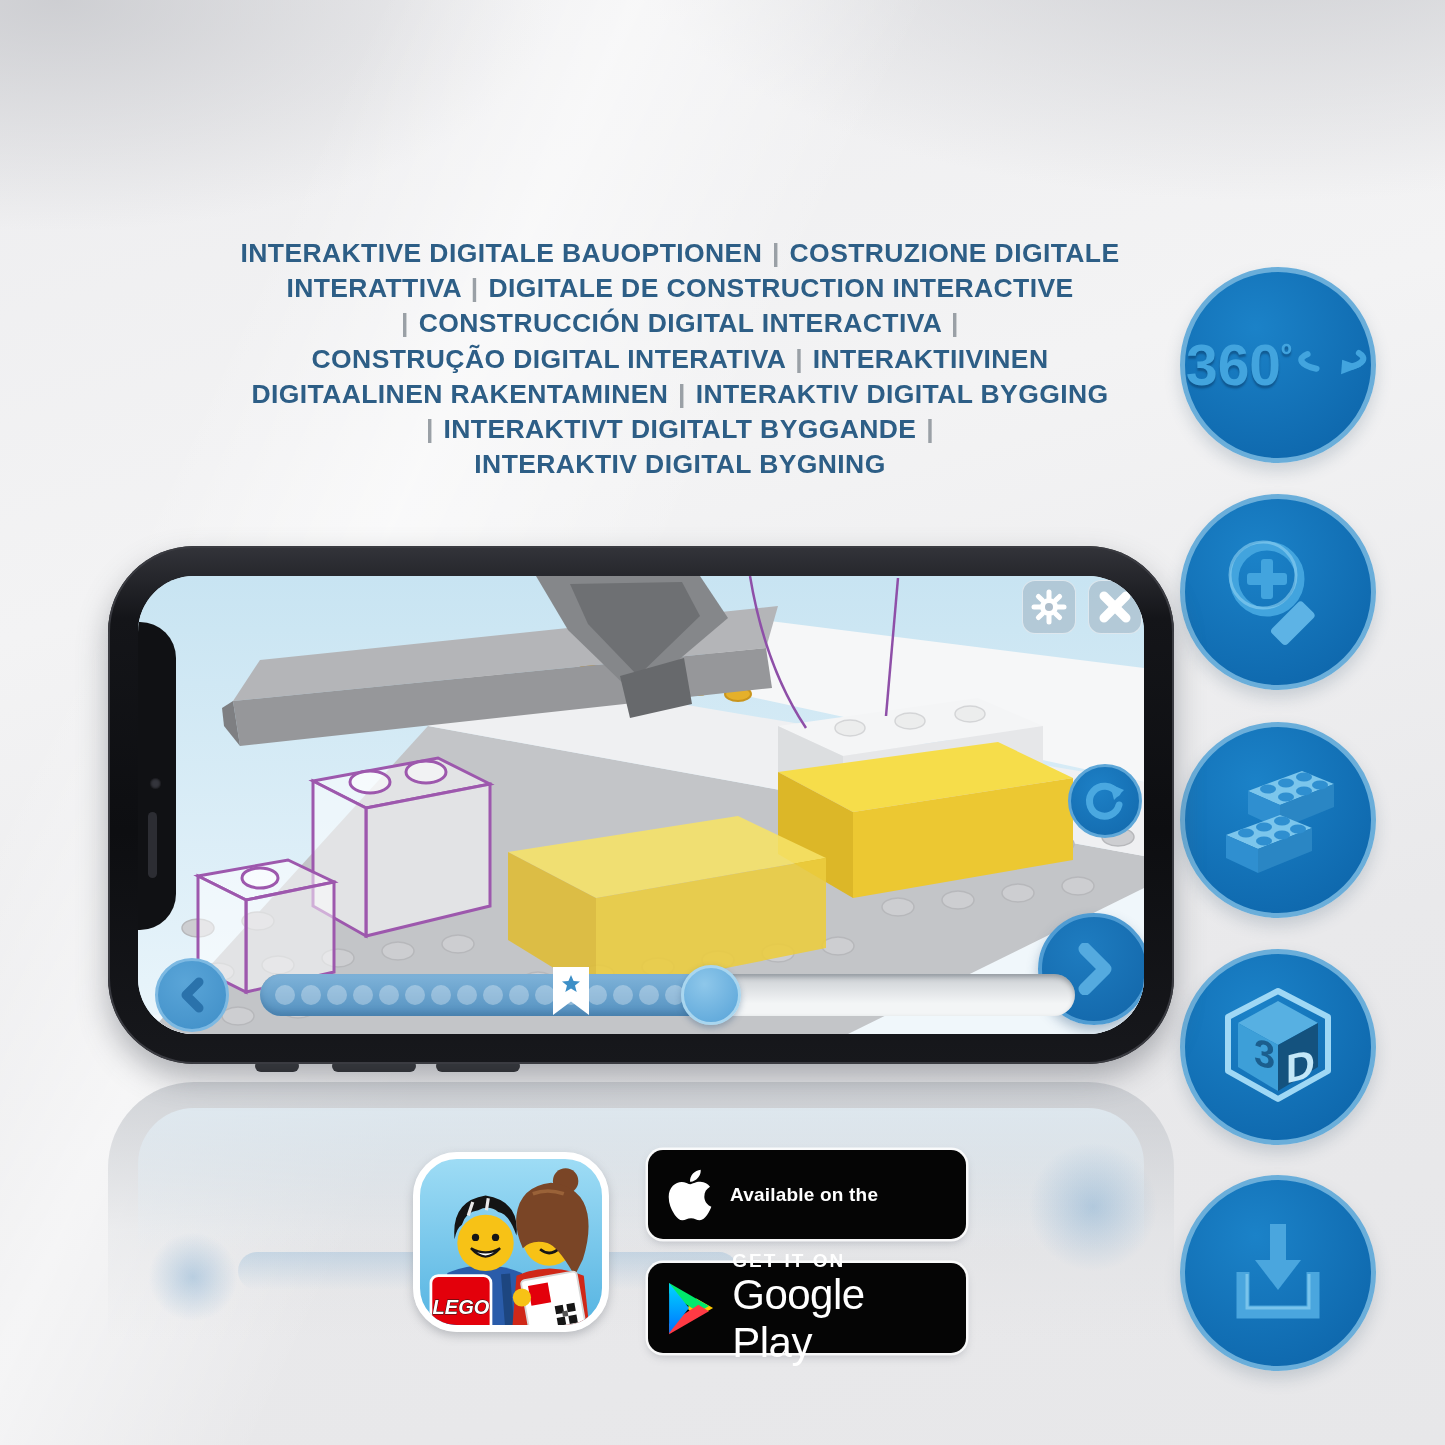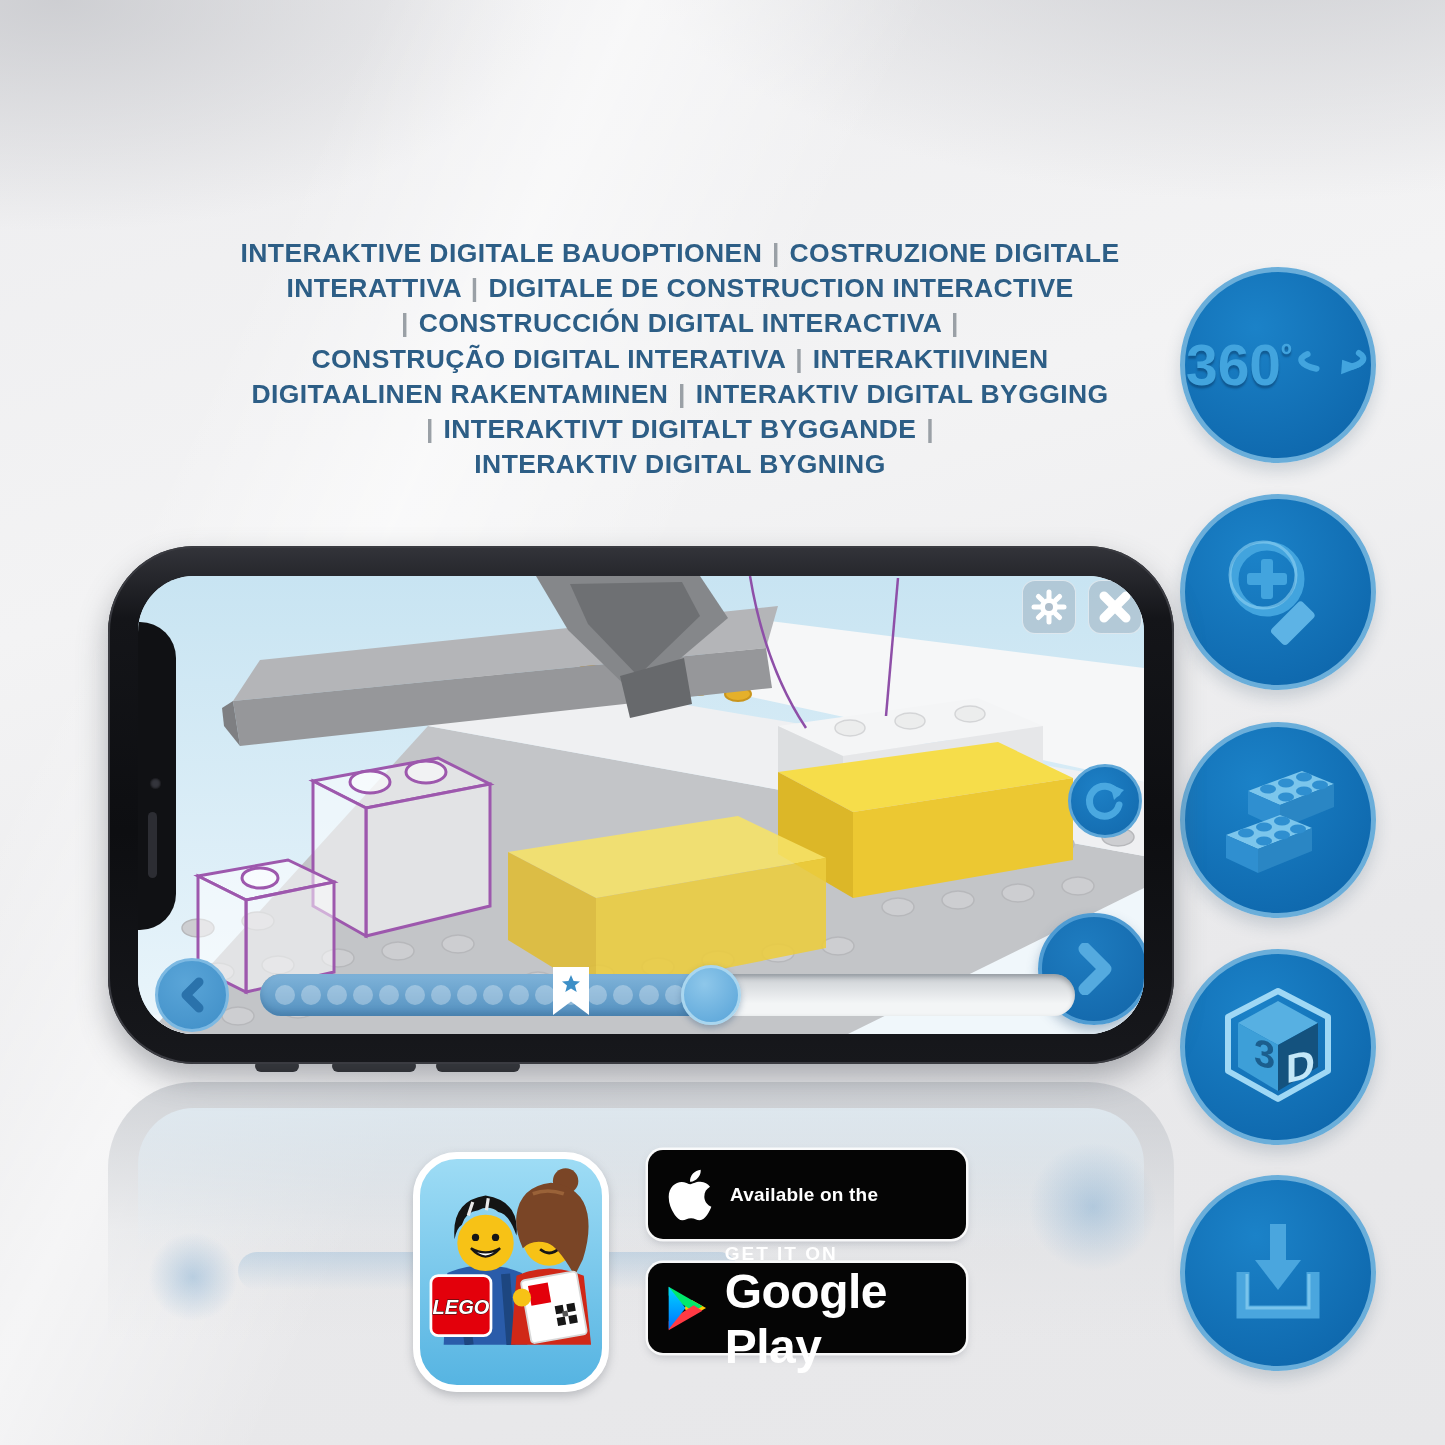--- a/index.html
+++ b/index.html
@@ -70,33 +70,33 @@
   
   .reflection{position:absolute;left:108px;top:1082px;width:1066px;height:330px;border-radius:86px;
     background:linear-gradient(180deg,rgba(186,190,196,.62),rgba(214,217,221,.28) 45%,rgba(231,231,233,0) 78%);z-index:1;}
   .reflection .scr{position:absolute;left:30px;top:26px;right:30px;height:190px;border-radius:56px;
     background:linear-gradient(180deg,rgba(226,238,246,.75),rgba(235,240,245,0) 75%);}
   .reflection .bar{position:absolute;left:130px;top:170px;width:500px;height:38px;border-radius:19px;
     background:linear-gradient(180deg,rgba(120,170,210,.30),rgba(140,185,220,0));}
   .reflection .cir{position:absolute;border-radius:50%;background:radial-gradient(circle,rgba(90,150,200,.35),rgba(90,150,200,0) 70%);}
 
   
-  .app-icon{position:absolute;left:413px;top:1152px;width:196px;height:240px;border-radius:44px;
+  .app-icon{position:absolute;left:413px;top:1152px;width:196px;height:180px;border-radius:44px;
     border:7px solid #fff;overflow:hidden;z-index:6;box-shadow:0 4px 10px rgba(100,105,115,.35);
     background:linear-gradient(180deg,#9edcf5,#56b4e2);}
   .badge{position:absolute;left:648px;width:318px;background:#050505;border-radius:15px;z-index:6;
     box-shadow:0 0 0 2.5px rgba(255,255,255,.85),0 4px 8px rgba(110,115,125,.35);
     display:flex;align-items:center;padding:0 18px;color:#fff;}
   .badge-as{top:1150px;height:89px;}
   .badge-gp{top:1263px;height:90px;}
   .badge .txt{display:flex;flex-direction:column;justify-content:center;margin-left:16px;}
   .badge-as .l1{font-size:19px;font-weight:bold;letter-spacing:.2px;}
   .badge-as .l2{font-size:42px;font-weight:bold;letter-spacing:-.5px;margin-top:-2px;}
   .badge-gp .l1{font-size:19px;font-weight:bold;letter-spacing:2px;}
-  .badge-gp .l2{font-size:48px;font-weight:bold;letter-spacing:-.5px;margin-top:-1px;}
+  .badge-gp .l2{font-size:42px;font-weight:normal;letter-spacing:-.5px;margin-top:-1px;}
 </style>
 </head>
 <body>
 
 <div class="canvas">
 
   <div class="subtitle">INTERAKTIVE DIGITALE BAUOPTIONEN <span class="pipe">|</span> COSTRUZIONE DIGITALE<br>INTERATTIVA <span class="pipe">|</span> DIGITALE DE CONSTRUCTION INTERACTIVE<br><span class="pipe">|</span> CONSTRUCCIÓN DIGITAL INTERACTIVA <span class="pipe">|</span><br>CONSTRUÇÃO DIGITAL INTERATIVA <span class="pipe">|</span> INTERAKTIIVINEN<br>DIGITAALINEN RAKENTAMINEN <span class="pipe">|</span> INTERAKTIV DIGITAL BYGGING<br><span class="pipe">|</span> INTERAKTIVT DIGITALT BYGGANDE <span class="pipe">|</span><br>INTERAKTIV DIGITAL BYGNING</div>
 
   <div class="fcircle" style="top:267px">
     <div class="deg-label"><span>360</span><sup>º</sup></div>

